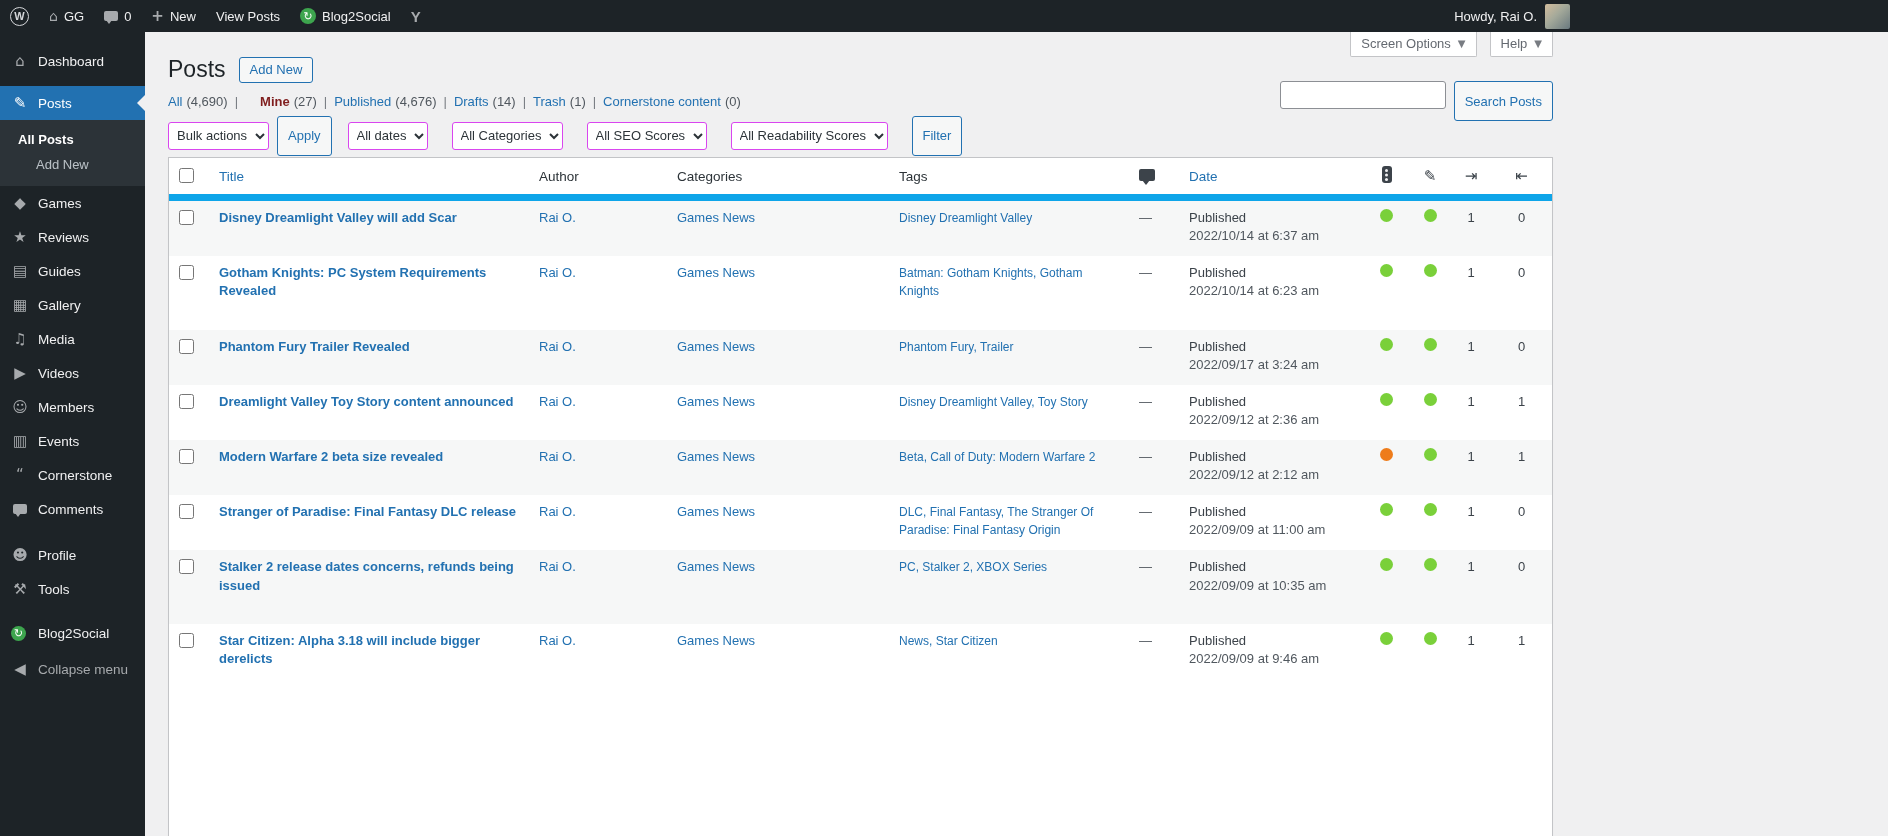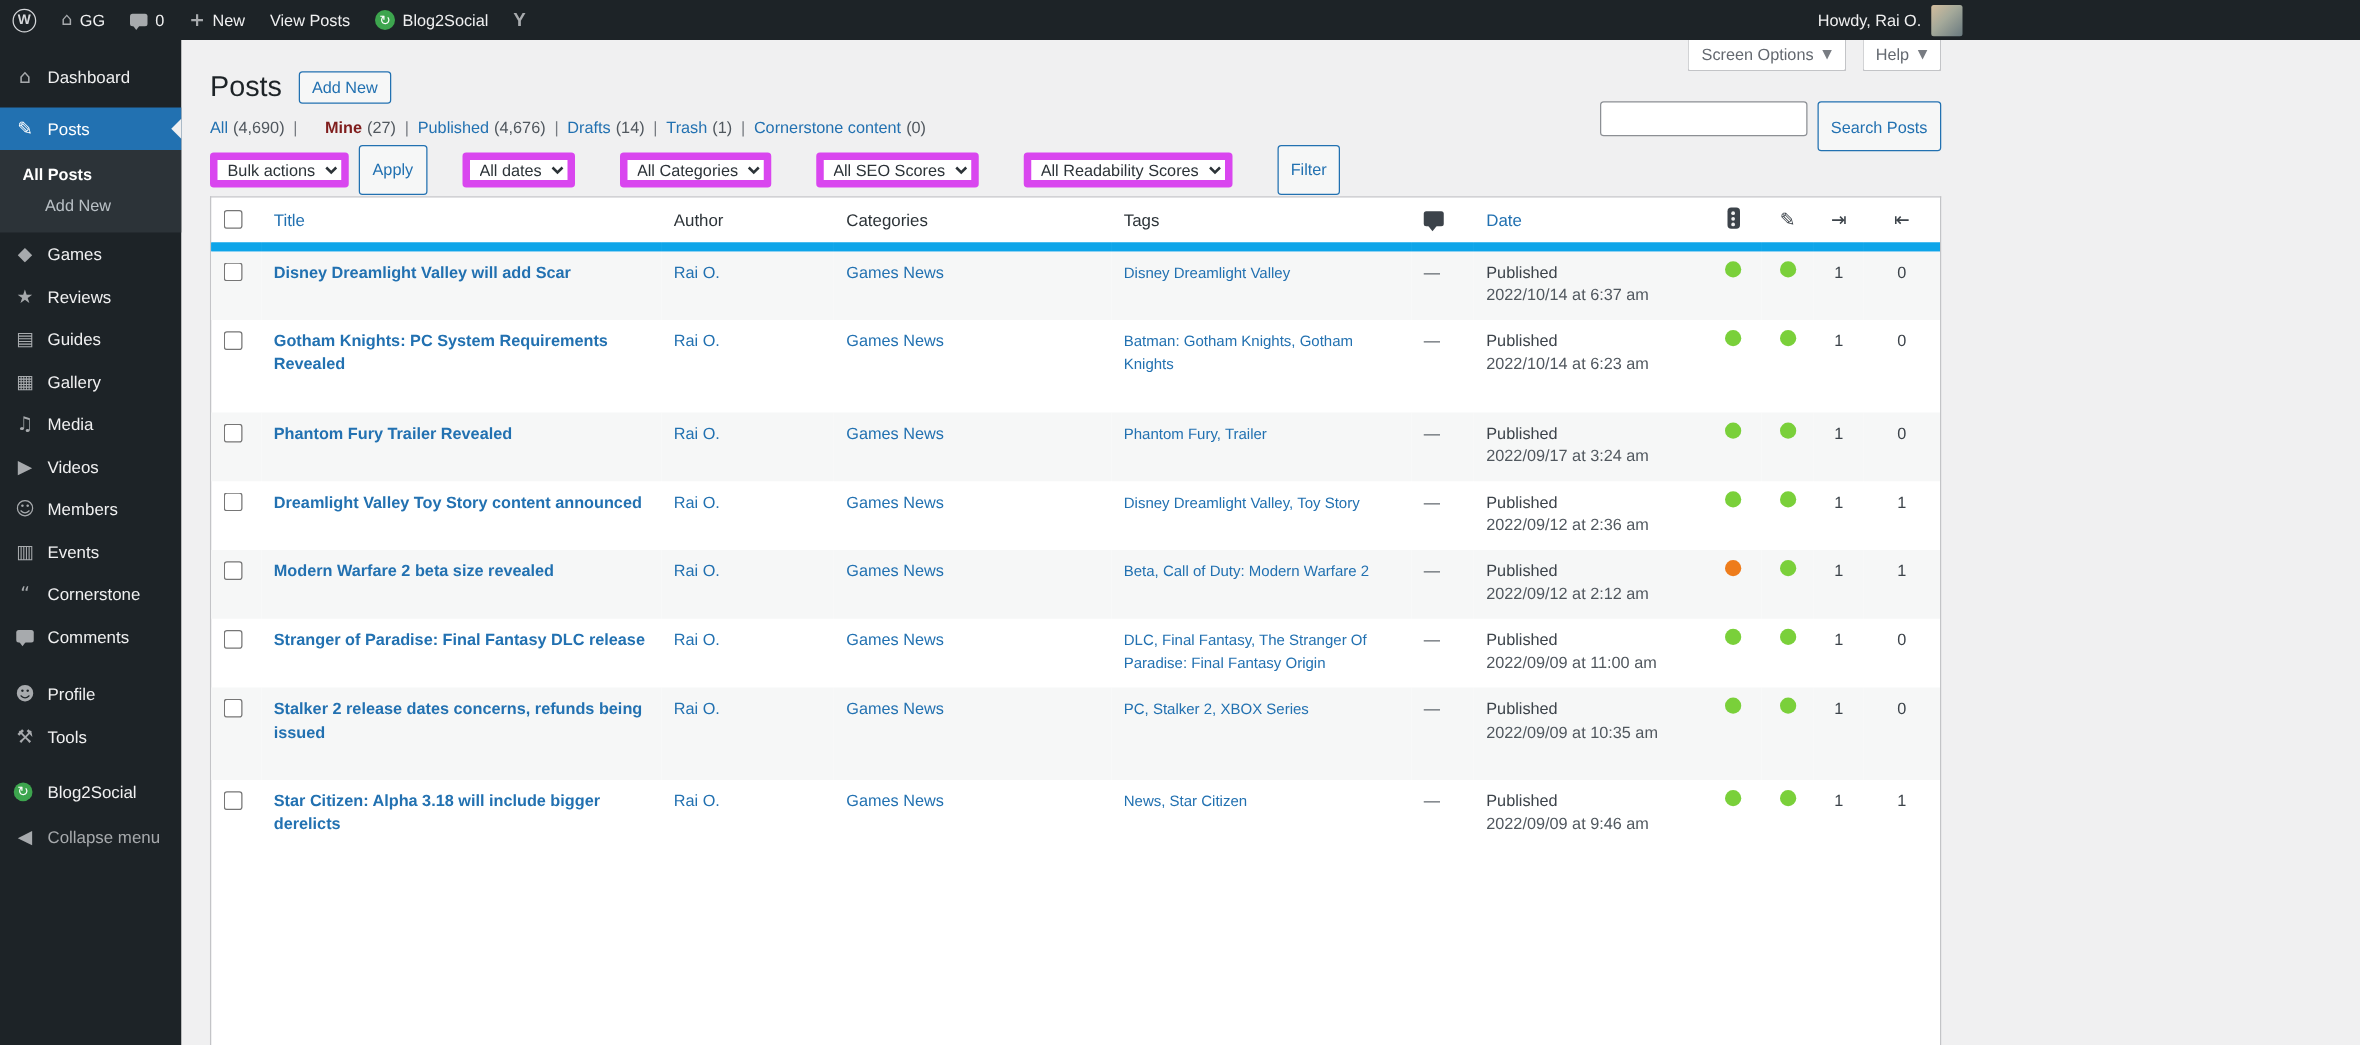--- a/index.html
+++ b/index.html
@@ -48,22 +48,22 @@
   .search-box { position:absolute; top:49px; right:15px; display:flex; gap:8px; }
   .search-input { width:166px; height:28px; border:1px solid #8c8f94; border-radius:3px; background:#fff; padding:0 8px; font-family:inherit; font-size:13px; }
 
   .views { margin-top:9px; list-style:none; display:flex; flex-wrap:wrap; color:#50575e; font-size:13px; align-items:center; }
   .views li { display:flex; align-items:center; }
   .views li:not(:last-child)::after { content:"|"; margin:0 7px; color:#787c82; }
   .views .count { color:#50575e; margin-left:4px; }
   .views li.current .view-label { color:#7f1d1d; font-weight:bold;margin-left:15px; }
 
   .tablenav { margin-top:12px; height:30px; display:flex; align-items:center; position:relative; }
-  .wp-select { height:28px; border:6px solid #d946ef; border-radius:3px; background:#fff; color:#2c3338; font-size:13px; font-family:inherit; padding:0 4px; margin-right:8px; }
-  .gap-l { margin-left:28px; }
+  .wp-select { height:28px; border:1px solid #d946ef; border-radius:3px; background:#fff; color:#2c3338; font-size:13px; font-family:inherit; padding:0 4px; margin-right:8px; }
+  .gap-l { margin-left:16px; }
   .pagination-right { position:absolute; right:0; top:0; height:30px; display:flex; align-items:center; gap:6px; color:#50575e; }
   .page-btn { min-width:24px; height:26px; display:inline-flex; align-items:center; justify-content:center; border-radius:3px; font-size:14px; cursor:pointer; }
   .page-btn.disabled { background:#f6f7f7; border:1px solid #dcdcde; color:#a7aaad; cursor:default; }
   .page-btn.enabled { background:#f6f7f7; border:1px solid #2271b1; color:#2271b1; }
   .page-input { width:34px; height:26px; text-align:center; border:1px solid #8c8f94; border-radius:3px; font-family:inherit; font-size:13px; }
   .items-count { margin-right:6px; }
 
   
   .table-wrap { position:absolute; top:125px; left:23px; right:15px; bottom:0; background:#fff; border:1px solid #c3c4c7; border-bottom:none; box-shadow:0 1px 1px rgba(0,0,0,.04); }
   table { width:100%; border-collapse:collapse; table-layout:fixed; font-size:13px; }

